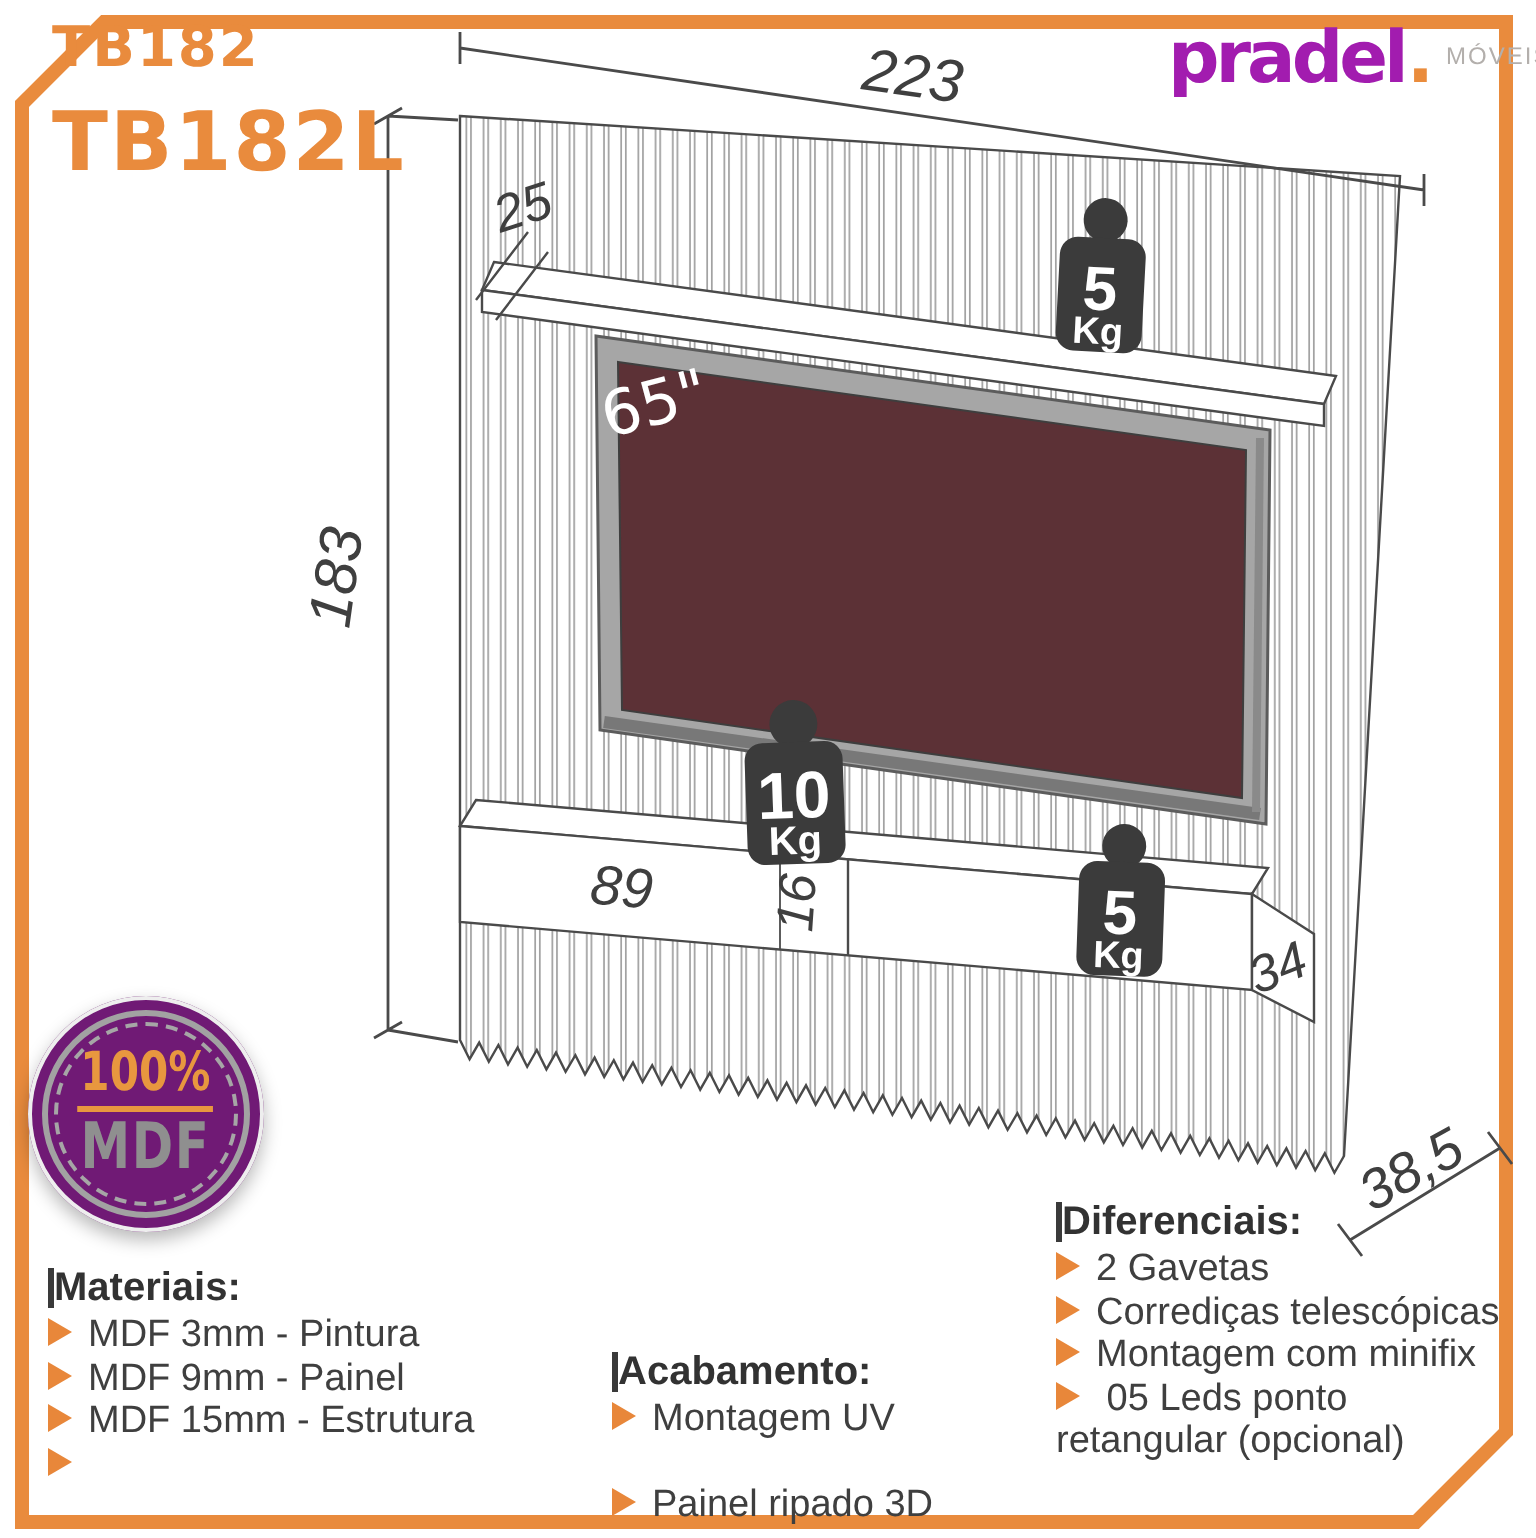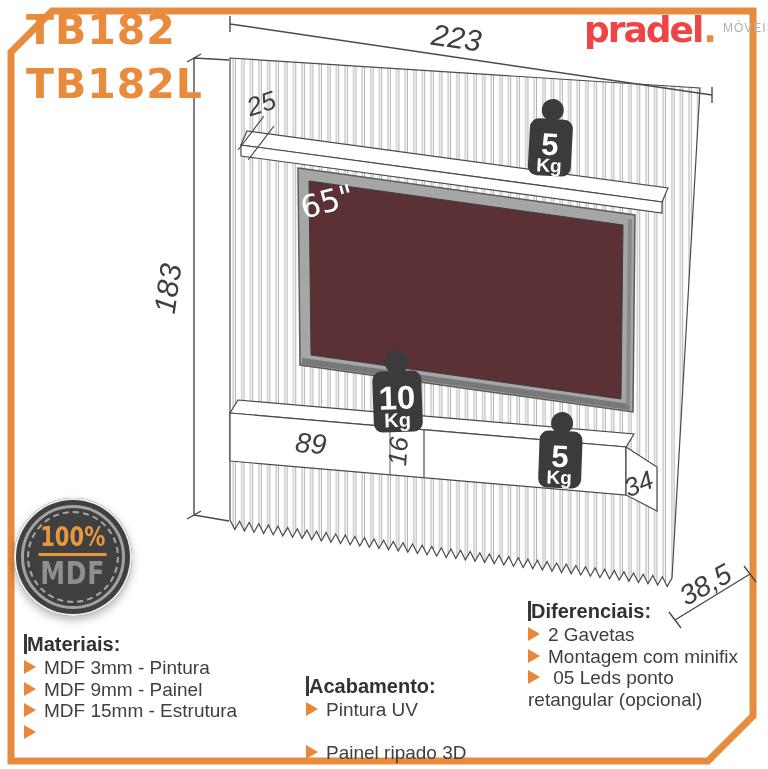--- a/index.html
+++ b/index.html
@@ -3,32 +3,32 @@
 <meta charset="utf-8">
 <style>
   html,body{margin:0;padding:0;background:#fff;width:768px;height:769px;overflow:hidden;
     font-family:"Liberation Sans",sans-serif;-webkit-font-smoothing:antialiased;}
   .stage{position:relative;width:768px;height:769px;background:#fff;}
   svg{position:absolute;left:0;top:0;}
 
   
   .models{position:absolute;left:26px;top:10px;line-height:1;color:#e98b3d;
     font-family:"DejaVu Sans",sans-serif;font-weight:bold;}
-  .models .m1{font-size:41px;letter-spacing:1px;}
+  .models .m1{font-size:28px;letter-spacing:1px;}
   .models .m2{font-size:41px;letter-spacing:1px;margin-top:13px;}
   .brand{position:absolute;left:584px;top:12px;display:flex;align-items:flex-start;}
   .brand .word{font-family:"DejaVu Sans",sans-serif;font-weight:bold;font-size:36px;
-    color:#ef4444;letter-spacing:-2px;line-height:1;}
+    color:#a21caf;letter-spacing:-2px;line-height:1;}
   .brand .dot{font-family:"DejaVu Sans",sans-serif;font-weight:bold;font-size:36px;
     color:#ea8c3c;line-height:1;margin-left:1px;}
   .brand .suffix{font-size:12px;color:#b3afac;letter-spacing:1px;margin:9px 0 0 6px;}
 
   
   .seal{position:absolute;left:14px;top:498px;width:118px;height:118px;border-radius:50%;
-    background:#404040;box-shadow:0 4px 9px rgba(0,0,0,.28), inset 0 0 0 2px #eee;
+    background:#701a75;box-shadow:0 4px 9px rgba(0,0,0,.28), inset 0 0 0 2px #eee;
     display:flex;align-items:center;justify-content:center;}
   .seal-ring{position:absolute;inset:7px;border:3px solid #a2a2a2;border-radius:50%;}
   .seal-dash{position:absolute;inset:13px;border:2px dashed #a6a6a6;border-radius:50%;}
   .seal-content{text-align:center;transform:scaleX(.78);}
   .seal-top{display:inline-block;font-family:"DejaVu Sans",sans-serif;font-weight:bold;
     font-size:27px;color:#e8973f;border-bottom:3px solid #e8973f;padding:0 2px 1px;line-height:1.05;}
   .seal-bottom{font-family:"DejaVu Sans",sans-serif;font-weight:bold;font-size:32px;
     color:#8f8f8f;line-height:1.1;letter-spacing:1px;}
 
   
@@ -151,28 +151,29 @@
         <div class="li"><span class="tri"></span><span>MDF 9mm - Painel</span></div>
         <div class="li"><span class="tri"></span><span>MDF 15mm - Estrutura</span></div>
         <div class="li"><span class="tri"></span></div>
       </div>
   </div>
 
   <div class="section sec-finish">
     <h3>Acabamento:</h3>
     <div>
 
-    <div class="li"><span class="tri"></span><span>Pintura UV</span></div>
+    <div class="li"><span class="tri"></span><span>Montagem UV</span></div>
         <div class="li"><span class="tri"></span><span>Painel ripado 3D</span></div>
       </div>
   </div>
 
   <div class="section sec-diff">
     <h3>Diferenciais:</h3>
     <div>
 
     <div class="li"><span class="tri"></span><span>2 Gavetas</span></div>
+        <div class="li"><span class="tri"></span><span>Corrediças telescópicas</span></div>
         <div class="li"><span class="tri"></span><span>Montagem com minifix</span></div>
         <div class="li"><span class="tri"></span><span> 05 Leds ponto retangular (opcional)</span></div>
       </div>
   </div>
 
 </div>
 
 </body></html>

